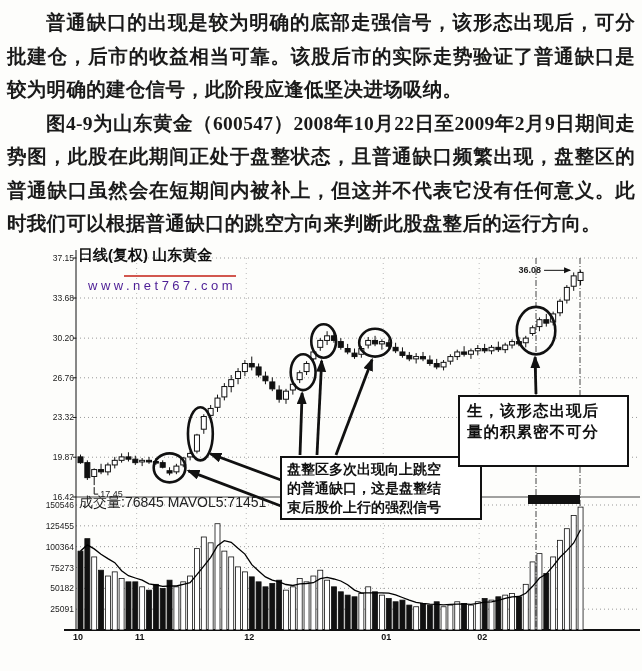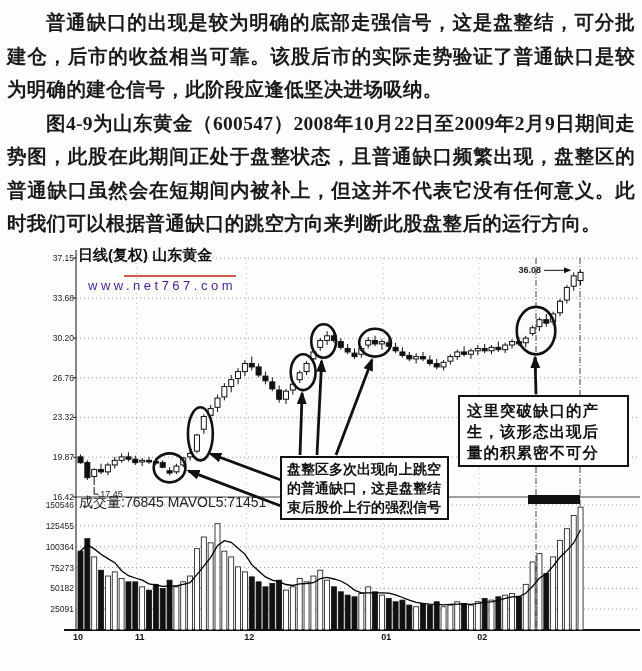--- a/index.html
+++ b/index.html
@@ -32,32 +32,32 @@
   }
   .wm-rule{margin-left:36px;width:112px;height:2px;background:#d2574f;margin-top:2px;}
   .wm-url{
     font-family:"Liberation Sans",sans-serif;font-size:13px;color:#4c1d95;
     letter-spacing:3.5px;margin-top:1px;white-space:nowrap;
   }
   .abox{
     position:absolute;background:#ffffff;border:2px solid #111;
     font-weight:600;color:#111;box-sizing:border-box;
   }
-  .abox1{left:280px;top:214px;width:169px;height:64px;font-size:14px;line-height:19px;padding:2px 5px;}
+  .abox1{left:280px;top:214px;width:202px;height:64px;font-size:14px;line-height:19px;padding:2px 5px;}
   .abox2{left:458px;top:153px;width:171px;height:72px;font-size:15.5px;line-height:21px;padding:3px 7px;letter-spacing:1px;}
   .caption{
     position:absolute;left:0;top:647px;width:642px;text-align:center;
     font-size:17.5px;font-weight:bold;letter-spacing:1px;color:#111;margin-top:30px;
   }
 </style>
 </head>
 <body>
 
 <div class="text-block">
-  <p class="para">普通缺口的出现是较为明确的底部走强信号，这是盘整结，可分批建仓，后市的收益相当可靠。该股后市的实际走势验证了普通缺口是较为明确的建仓信号，此阶段应逢低坚决进场吸纳。</p>
+  <p class="para">普通缺口的出现是较为明确的底部走强信号，该形态出现后，可分批建仓，后市的收益相当可靠。该股后市的实际走势验证了普通缺口是较为明确的建仓信号，此阶段应逢低坚决进场吸纳。</p>
   <p class="para">图4-9为山东黄金（600547）2008年10月22日至2009年2月9日期间走势图，此股在此期间正处于盘整状态，且普通缺口频繁出现，盘整区的普通缺口虽然会在短期间内被补上，但这并不代表它没有任何意义。此时我们可以根据普通缺口的跳空方向来判断此股盘整后的运行方向。</p>
 </div>
 
 <div class="chart-wrap">
   <svg id="chart-svg" width="642" height="404">
       <defs>
         <marker id="ah" markerUnits="userSpaceOnUse" markerWidth="14" markerHeight="12" refX="11" refY="5" orient="auto">
           <path d="M0,0 L13,5 L0,10 Z" fill="#111"></path>
         </marker>
         <marker id="ah2" markerUnits="userSpaceOnUse" markerWidth="8" markerHeight="8" refX="6" refY="3" orient="auto">
@@ -368,19 +368,18 @@
     <div class="wm-url">www.net767.com</div>
   </div>
 
   <div class="abox abox1">
     <div>盘整区多次出现向上跳空</div>
     <div>的普通缺口，这是盘整结</div>
     <div>束后股价上行的强烈信号</div>
   </div>
 
   <div class="abox abox2">
-    <div>这里突破缺口的产</div>
     <div>生，该形态出现后</div>
     <div>量的积累密不可分</div>
   </div>
 </div>
 
 <div class="caption">图4-9　山东黄金普通缺口示意图</div>
 
 </body></html>

